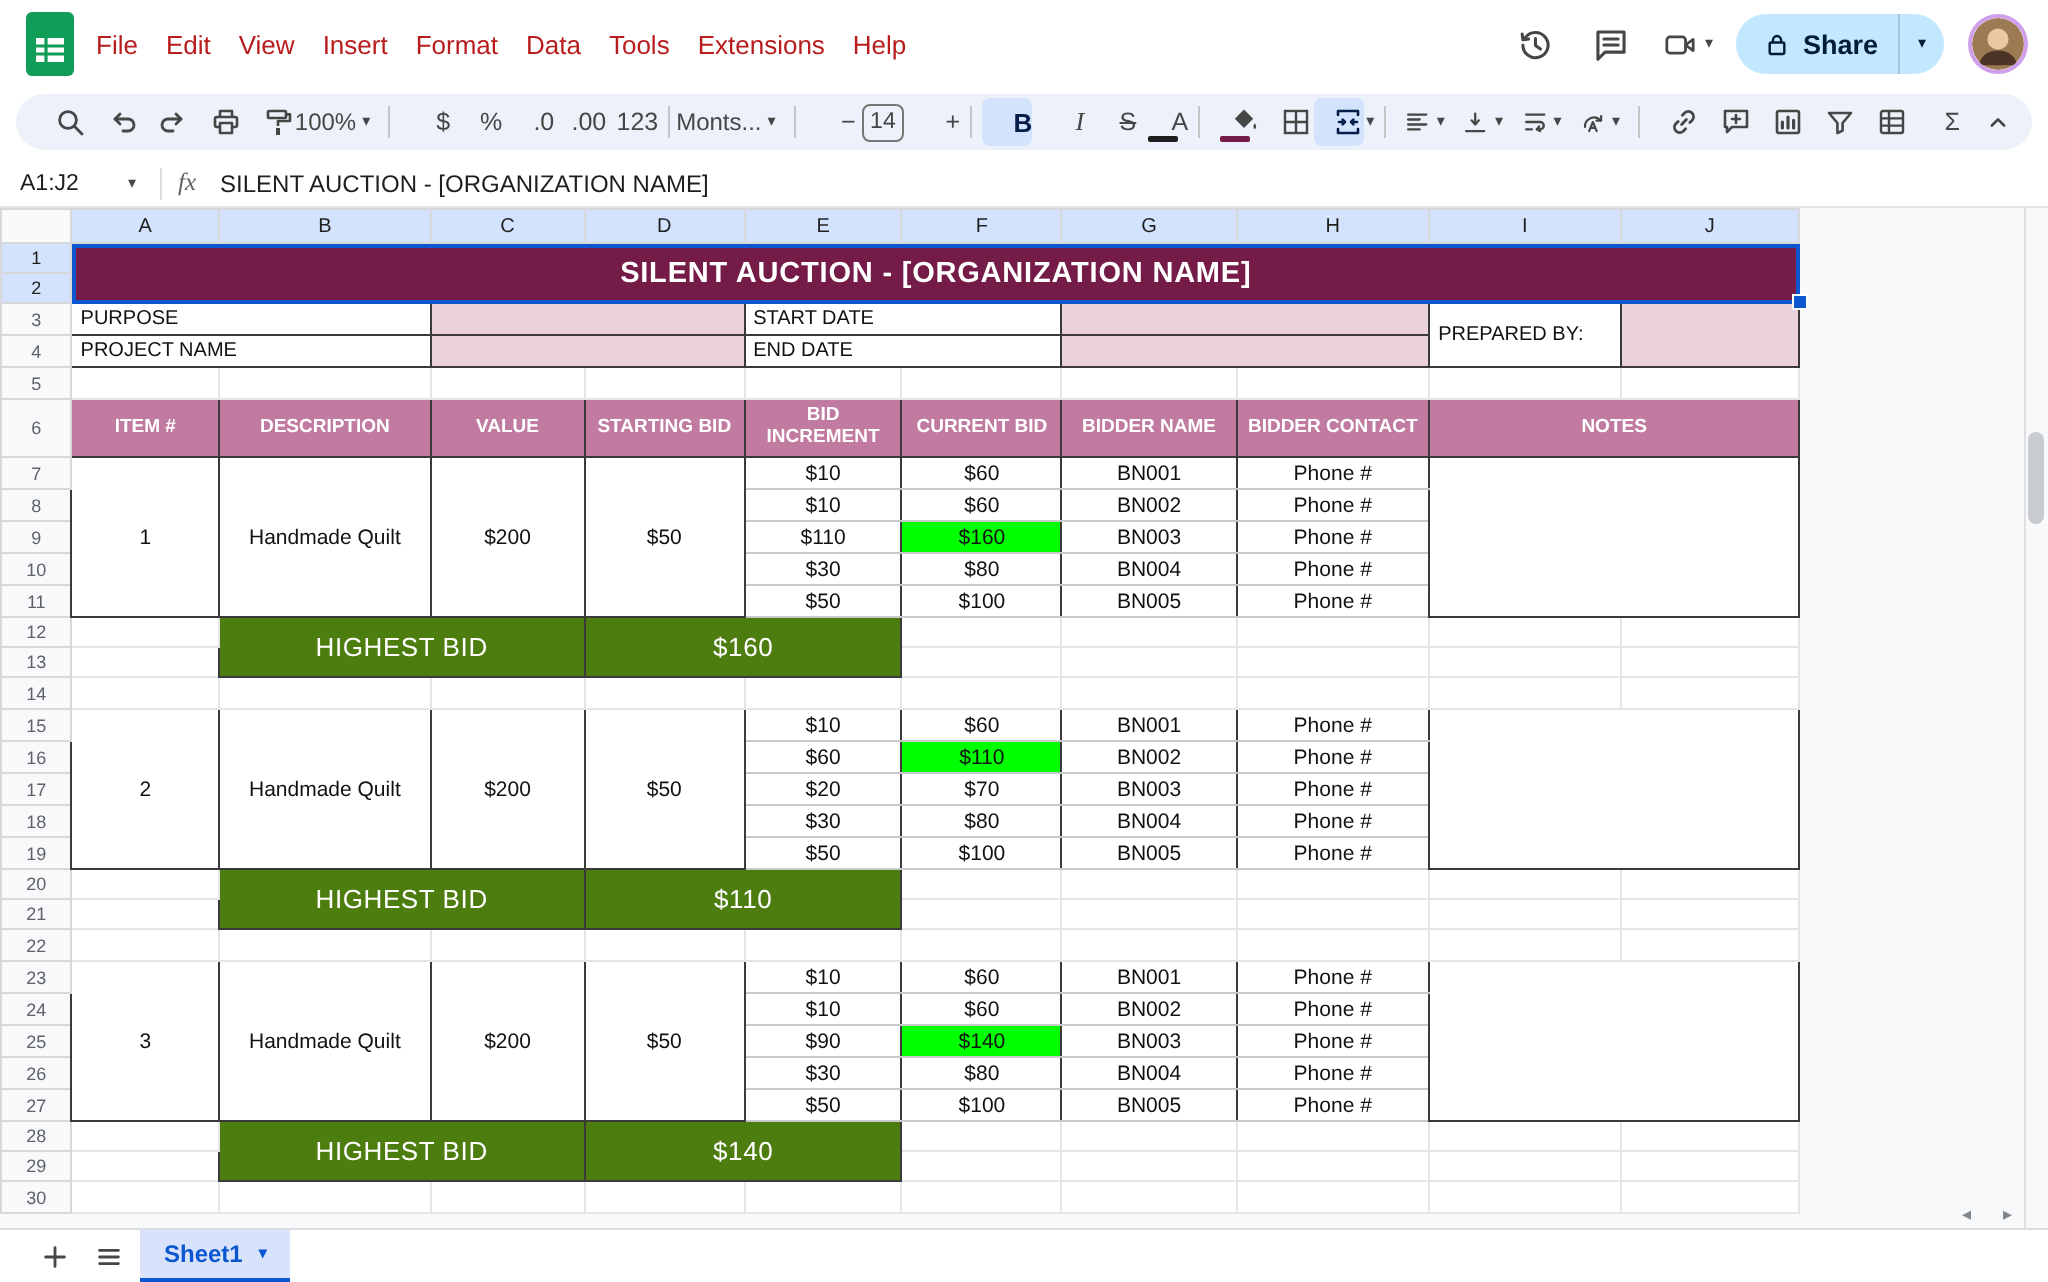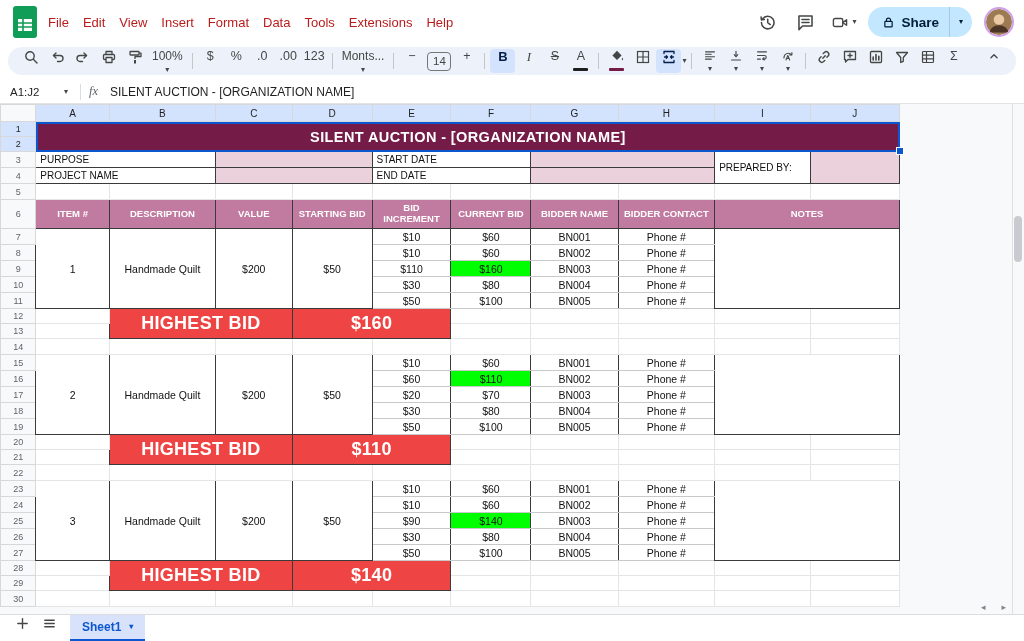--- a/index.html
+++ b/index.html
@@ -26,21 +26,21 @@
   .caret { font-size:8px; color:#444746; line-height:1; }
   .share-btn { height:30px; background:#c2e7ff; border-radius:15px; display:flex; align-items:center; color:#001d35; overflow:hidden; }
   .share-main { display:flex; align-items:center; gap:6px; padding:0 10px 0 14px; font-size:13.5px; font-weight:bold; height:100%; }
   .share-sep { width:1px; height:30px; background:#a8c7df; }
   .share-caret { padding:0 9px; height:100%; display:flex; align-items:center; }
   .avatar { width:30px; height:30px; border-radius:50%; overflow:hidden; border:2px solid #cfa0e9; }
   .avatar svg { display:block; }
   
   .toolbar-wrap { padding:3px 8px 5px; }
   .toolbar { background:#edf2fa; border-radius:20px; height:28px; display:flex; align-items:center; padding:0 10px; gap:1px; color:#444746; }
-  .tbtn { min-width:25px; height:24px; display:flex; align-items:center; justify-content:space-between; border-radius:4px; position:relative; color:#444746;flex-direction:column; }
+  .tbtn { min-width:25px; height:24px; display:flex; align-items:center; justify-content:flex-end; border-radius:4px; position:relative; color:#444746; }
   .tbtn.active { background:#d3e3fd; color:#041e49; }
   .tbtn svg { display:block; }
   .txt { font-size:12.5px; }
   .bold-g { font-weight:bold; font-size:13px; }
   .italic-g { font-style:italic; font-family:"Liberation Serif", serif; font-size:13px; }
   .strike-g { text-decoration:line-through; font-size:12.5px; }
   .sep { width:1px; height:16px; background:#c4c7c5; margin:0 4px; flex:0 0 auto; }
   .wide { padding:0 4px; gap:3px; display:flex; align-items:center; font-size:12px; }
   .sizebox { width:24px; height:19px; border:1px solid #747775; border-radius:4px; display:flex; align-items:center; justify-content:center; font-size:11.5px; margin:0 2px; }
   .color-bar { position:absolute; left:5px; right:5px; bottom:2px; height:3px; border-radius:1px; }
@@ -63,21 +63,21 @@
   .rowhdr.sel { background:#d3e3fd; color:#1f1f1f; }
   td.plain { background:#fff; border:1px solid #e4e5e7; }
   td.title-cell { background:#741b47; color:#fff; font-weight:bold; font-size:14.5px; letter-spacing:.4px; outline:2px solid #0b57d0; outline-offset:-2px; position:relative; }
   td.title-cell::after { content:''; position:absolute; width:6px; height:6px; background:#0b57d0; border:1px solid #fff; right:-4px; bottom:-4px; z-index:3; }
   td.lbl { background:#fff; border:1.2px solid #3a3a3a; text-align:left; padding-left:4px; font-size:10px; }
   td.pink { background:#ead1dc; border:1.2px solid #3a3a3a; }
   td.thdr { background:#c27ba0; color:#fff; font-weight:bold; font-size:9.5px; line-height:1.15; white-space:normal; border:1.2px solid #3a3a3a; }
   td.blk { background:#fff; border:1.2px solid #3a3a3a; }
   td.inner { border-top:1px solid #c8c9cb; border-bottom:1px solid #c8c9cb; }
   td.win { background:#00ff00; }
-  td.band { background:#ef4444; color:#fff; font-weight:bold; font-size:18px; border:1.2px solid #3a3a3a; letter-spacing:.3px; }
+  td.band { background:#4d7c0f; color:#fff; font-weight:normal; font-size:13px; border:1.2px solid #3a3a3a; letter-spacing:.3px; }
   .vscroll { position:absolute; top:0; right:0; bottom:0; width:12px; background:#f8f9fa; border-left:1px solid #e0e0e0; }
   .vthumb { position:absolute; top:112px; right:2px; width:8px; height:46px; background:#c8cbcf; border-radius:4px; }
   .hstrip { position:absolute; right:18px; bottom:29px; display:flex; gap:16px; color:#80868b; font-size:9px; z-index:4; }
   
   .sheetbar { height:27px; background:#fff; border-top:1px solid #dadce0; display:flex; align-items:center; padding-left:10px; gap:2px; }
   .sheet-tab { height:100%; display:flex; align-items:center; gap:8px; padding:12px 12px; background:#d9e2fb; color:#0b57d0; font-size:12px; font-weight:bold; border-bottom:3px solid #0b57d0; margin-left:6px; }
 </style>
 </head>
 <body>
 

